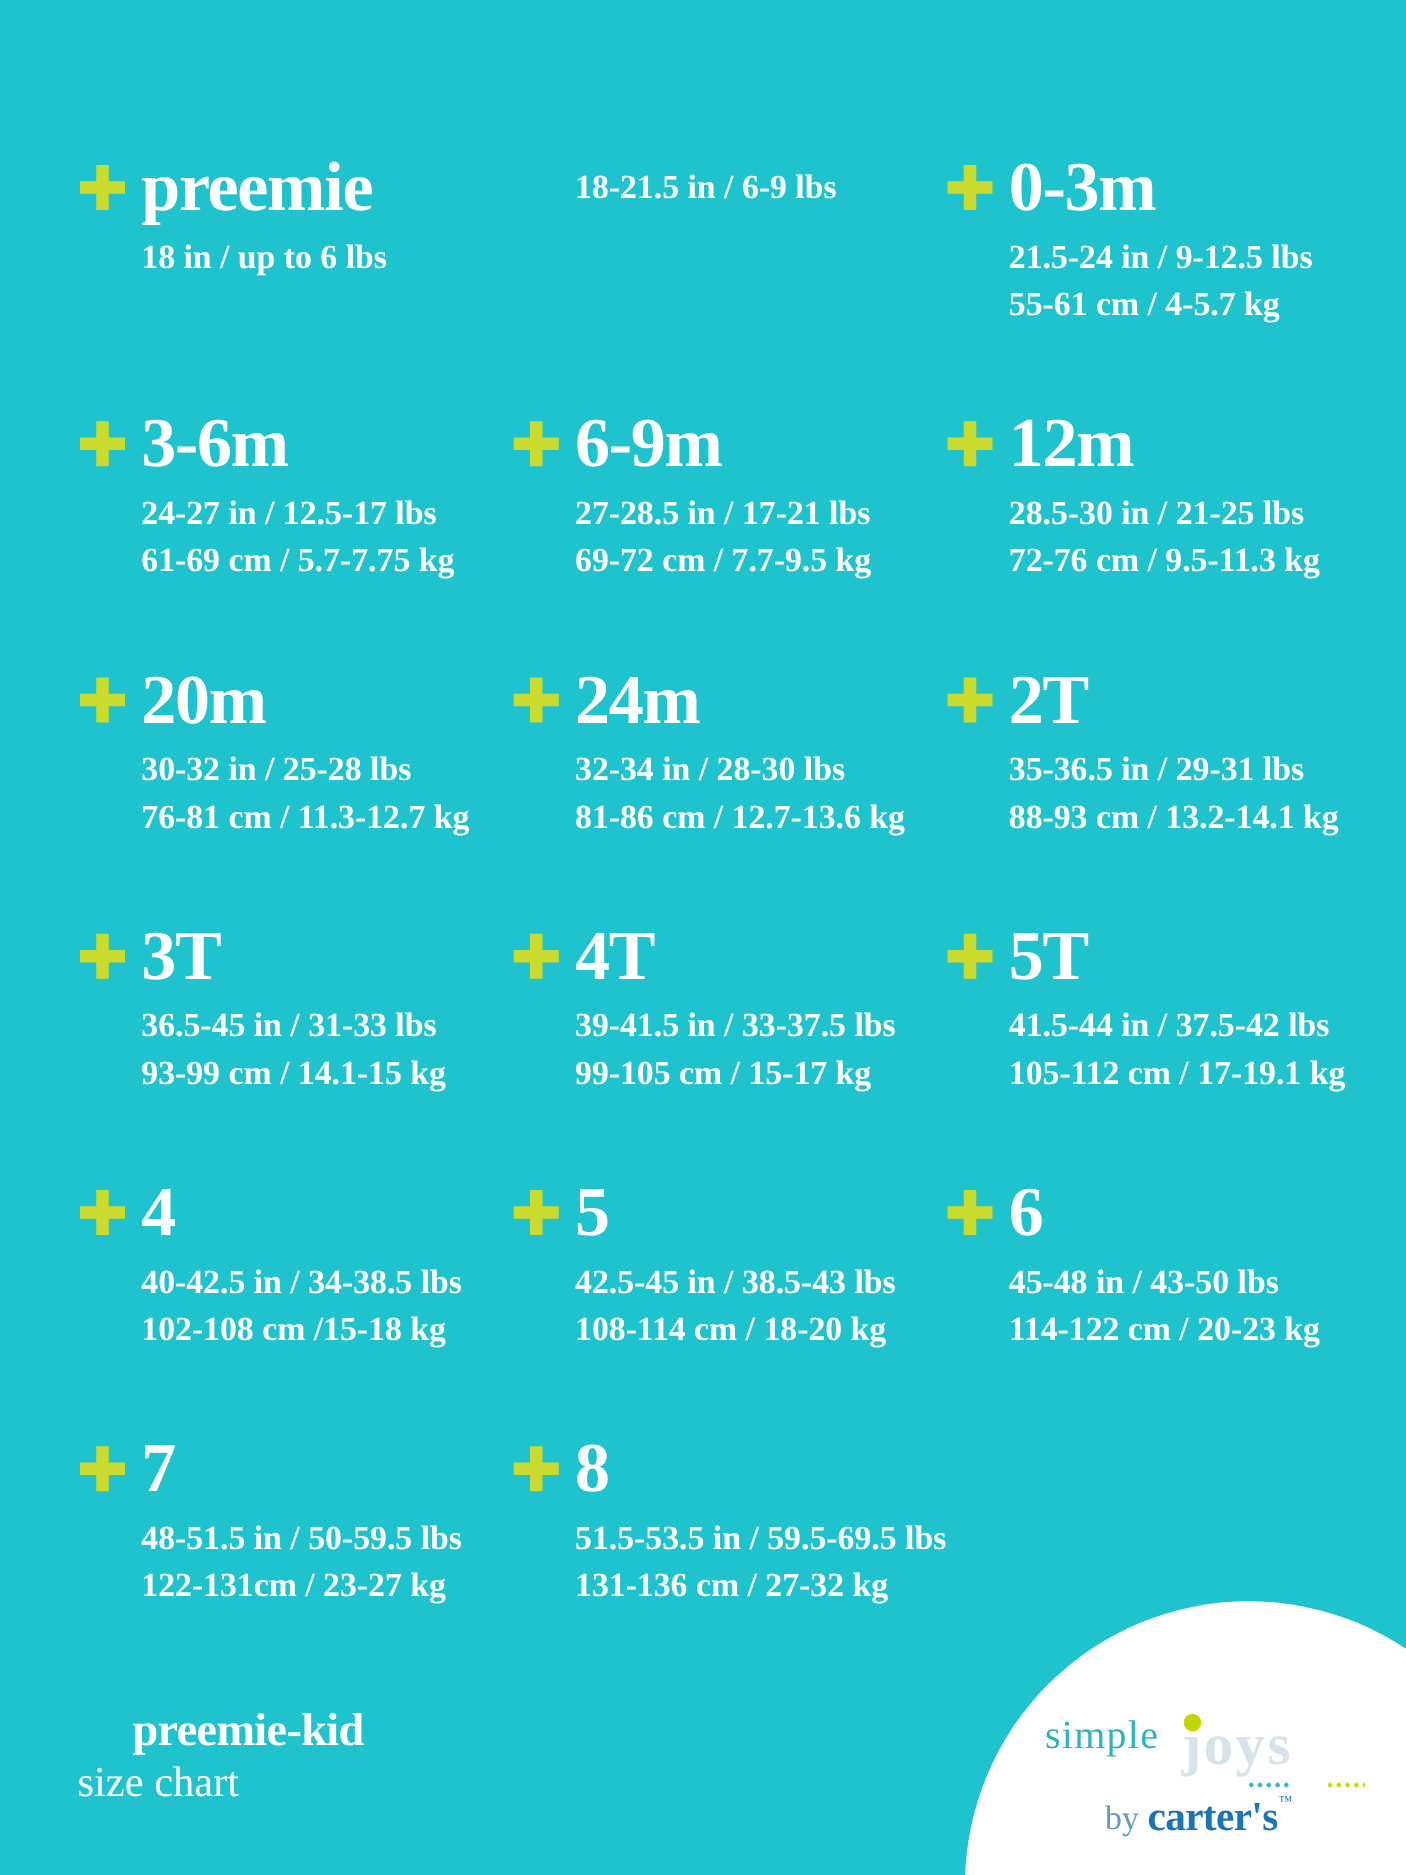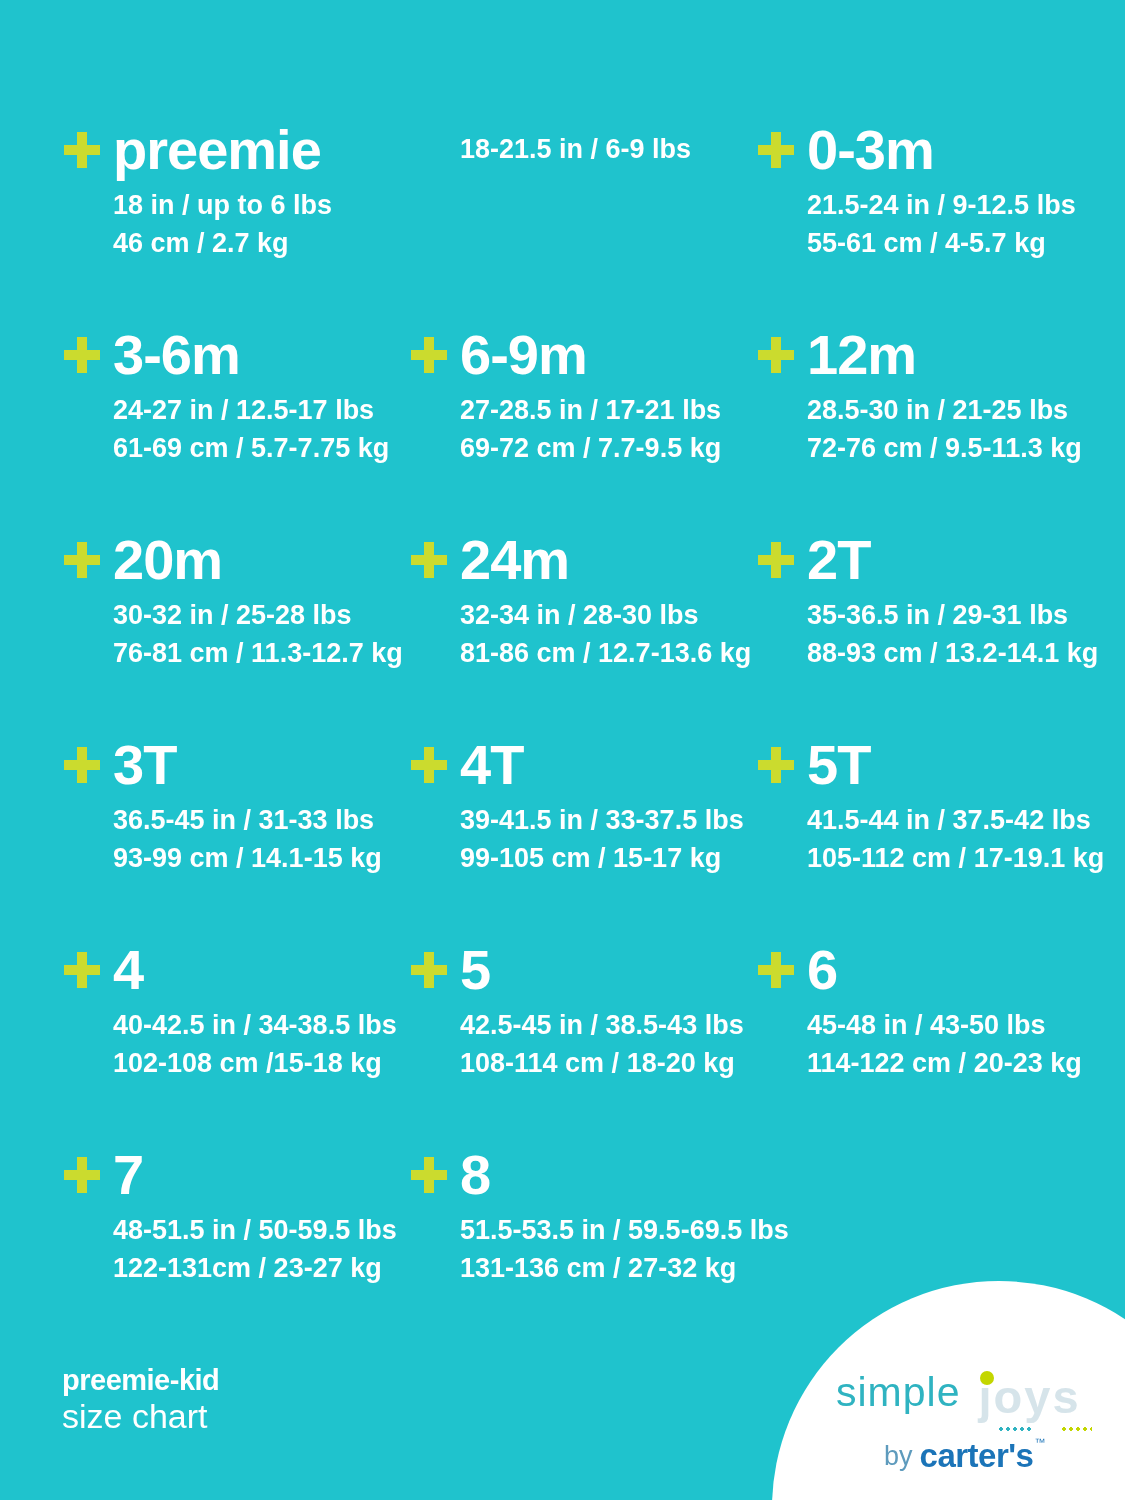--- a/index.html
+++ b/index.html
@@ -2,21 +2,21 @@
 <html style="--background: #1fc3cd; --accent-plus: #cbdb2e; --text: #ffffff; --circle: #ffffff; --logo-simple: #2fb3c1; --logo-joys: #d6e4ea; --logo-dot: #c3d600; --logo-by: #5e9bbd; --logo-carters: #1b74b8;"><head>
 <meta charset="utf-8">
 <style>
   html, body { margin: 0; padding: 0; background: #e8e8e8; }
   .page {
     position: relative;
     width: 1125px;
     height: 1500px;
     background: var(--background, #1fc3cd);
     overflow: hidden;
-    font-family: Liberation Sans, sans-serif;
+    font-family: Liberation Serif, serif;
   }
 
   
   .size-grid {
     position: absolute;
     left: 64px;
     top: 122px;
     display: grid;
     grid-template-columns: 347px 347px 347px;
     grid-auto-rows: 205px;
@@ -37,33 +37,33 @@
   }
   .cell-details {
     margin: 8px 0 0 49px;
     font-size: 27px; font-weight: bold; line-height: 1.42;
     color: var(--text, #ffffff);
   }
   .cell-details div { white-space: nowrap; }
 
   
   .footer { position: absolute; left: 62px; top: 1364px; color: var(--text, #ffffff); }
-  .footer-title { font-size: 29px; font-weight: bold; line-height: 1.15; letter-spacing: -0.5px; }
+  .footer-title { font-size: 37px; font-weight: bold; line-height: 1.15; letter-spacing: -0.5px; margin-left: 44px; }
   .footer-sub   { font-size: 34px; font-weight: normal; line-height: 1.15; }
 
   
   .logo-circle {
     position: absolute; left: 772px; top: 1281px;
     width: 454px; height: 454px; border-radius: 50%;
     background: var(--circle, #ffffff);
   }
   .logo { position: absolute; left: 64px; top: 88px; }
   .logo-line1 { display: flex; align-items: flex-start; white-space: nowrap; }
   .logo-simple {
-    font-size: 41px; font-weight: 300; letter-spacing: 1px;
+    font-size: 32px; font-weight: 300; letter-spacing: 1px;
     color: var(--logo-simple, #2fb3c1);
   }
   .logo-joys {
     position: relative; margin-left: 18px; letter-spacing: 2px;
     font-size: 47px; font-weight: bold;
     color: var(--logo-joys, #d6e4ea);
   }
   .joys-dot {
     position: absolute; left: 2px; top: 2px;
     width: 14px; height: 14px; border-radius: 50%;
@@ -88,21 +88,20 @@
 <div class="page">
 
   <div class="size-grid">
     <div class="cell">
       <div class="cell-head">
         <span class="plus-icon"></span>
         <span class="size-label">preemie</span>
       </div>
       <div class="cell-details">
         <div class="size-imperial">18 in / up to 6 lbs</div>
-        <div class="size-metric">46 cm / 2.7 kg</div>
       </div>
     </div>
 
     <div class="cell">
       <div class="cell-details">
         <div class="size-imperial">18-21.5 in / 6-9 lbs</div>
       </div>
     </div>
 
     <div class="cell">

